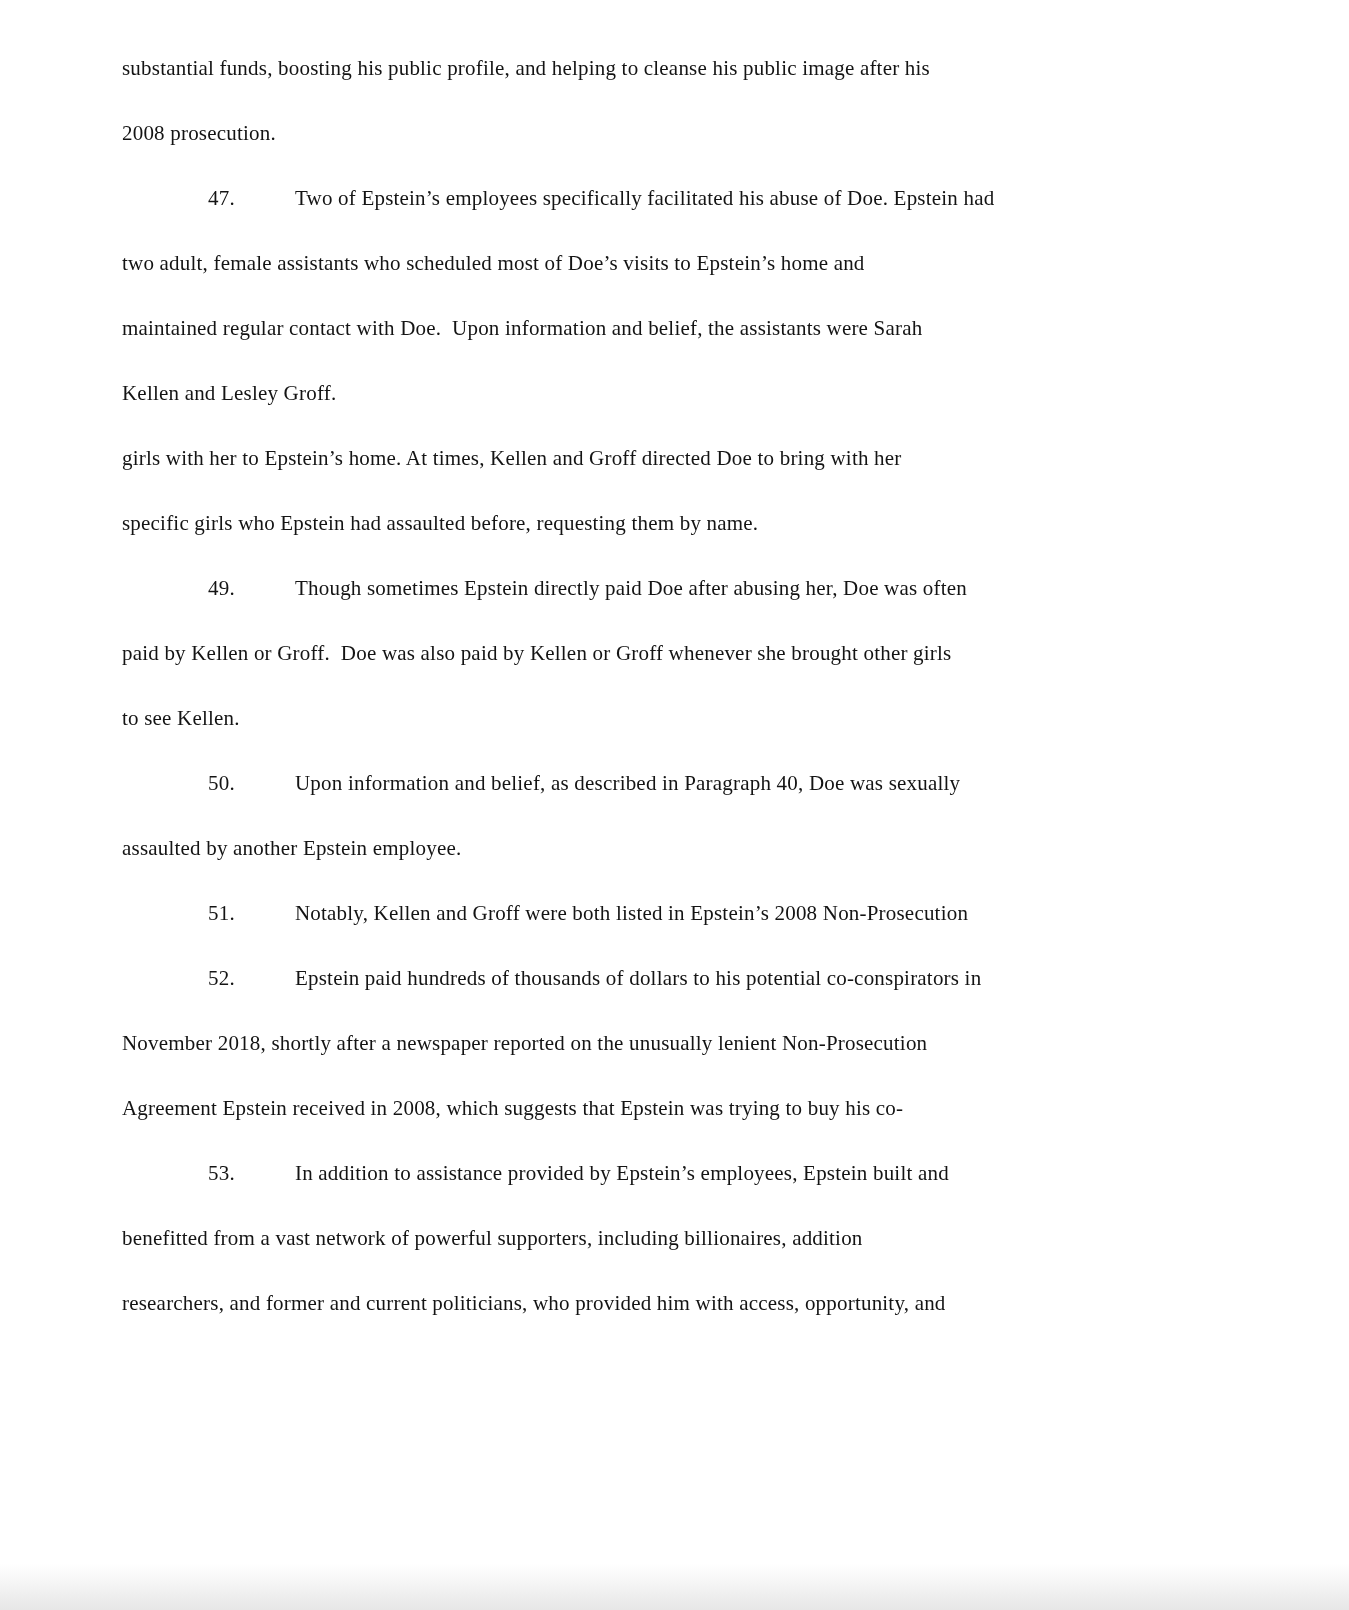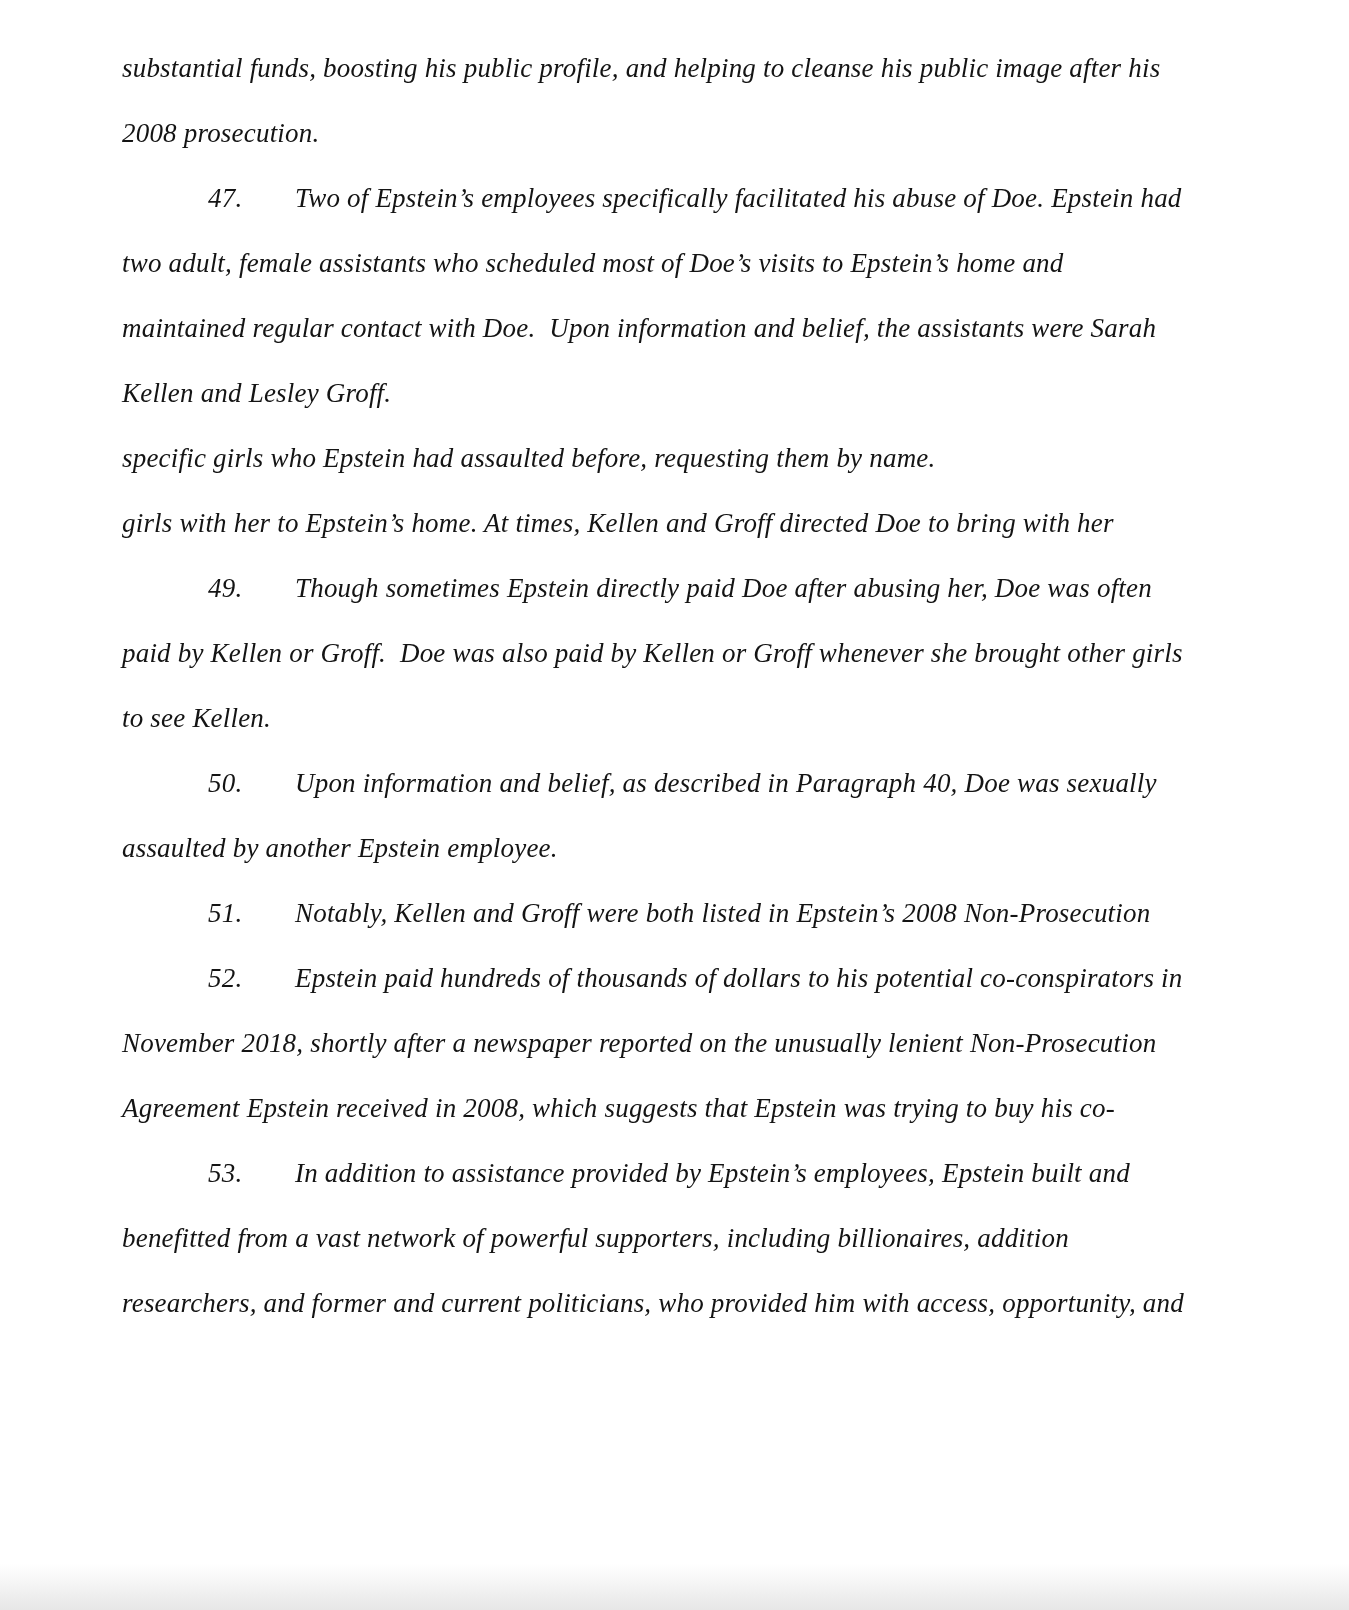--- a/index.html
+++ b/index.html
@@ -26,24 +26,23 @@
   .text-block {
     position: absolute;
     left: 122px;
     top: 0;
     width: 1140px;
     padding-top: 36px;
   }
   .line {
     height: 65px;
     line-height: 65px;
-    font-size: 27px;
+    font-size: 21px;
     white-space: pre;
     letter-spacing: 0.2px;
-    font-style: italic;
   }
   .num {
     display: inline-block;
     margin-left: 86px;
     width: 87px;
   }
   .footer-fade {
     position: absolute;
     left: 0;
     right: 0;
@@ -60,22 +59,22 @@
 <body>
 
 <div class="page">
   <div class="text-block">
       <div class="line"><span>substantial funds, boosting his public profile, and helping to cleanse his public image after his</span></div>
       <div class="line"><span>2008 prosecution.</span></div>
       <div class="line"><span class="num">47.</span><span>Two of Epstein’s employees specifically facilitated his abuse of Doe. Epstein had</span></div>
       <div class="line"><span>two adult, female assistants who scheduled most of Doe’s visits to Epstein’s home and</span></div>
       <div class="line"><span>maintained regular contact with Doe.  Upon information and belief, the assistants were Sarah</span></div>
       <div class="line"><span>Kellen and Lesley Groff.</span></div>
+      <div class="line"><span>girls with her to Epstein’s home. At times, Kellen and Groff directed Doe to bring with her</span></div>
       <div class="line"><span>specific girls who Epstein had assaulted before, requesting them by name.</span></div>
-      <div class="line"><span>girls with her to Epstein’s home. At times, Kellen and Groff directed Doe to bring with her</span></div>
       <div class="line"><span class="num">49.</span><span>Though sometimes Epstein directly paid Doe after abusing her, Doe was often</span></div>
       <div class="line"><span>paid by Kellen or Groff.  Doe was also paid by Kellen or Groff whenever she brought other girls</span></div>
       <div class="line"><span>to see Kellen.</span></div>
       <div class="line"><span class="num">50.</span><span>Upon information and belief, as described in Paragraph 40, Doe was sexually</span></div>
       <div class="line"><span>assaulted by another Epstein employee.</span></div>
       <div class="line"><span class="num">51.</span><span>Notably, Kellen and Groff were both listed in Epstein’s 2008 Non-Prosecution</span></div>
       <div class="line"><span class="num">52.</span><span>Epstein paid hundreds of thousands of dollars to his potential co-conspirators in</span></div>
       <div class="line"><span>November 2018, shortly after a newspaper reported on the unusually lenient Non-Prosecution</span></div>
       <div class="line"><span>Agreement Epstein received in 2008, which suggests that Epstein was trying to buy his co-</span></div>
       <div class="line"><span class="num">53.</span><span>In addition to assistance provided by Epstein’s employees, Epstein built and</span></div>

